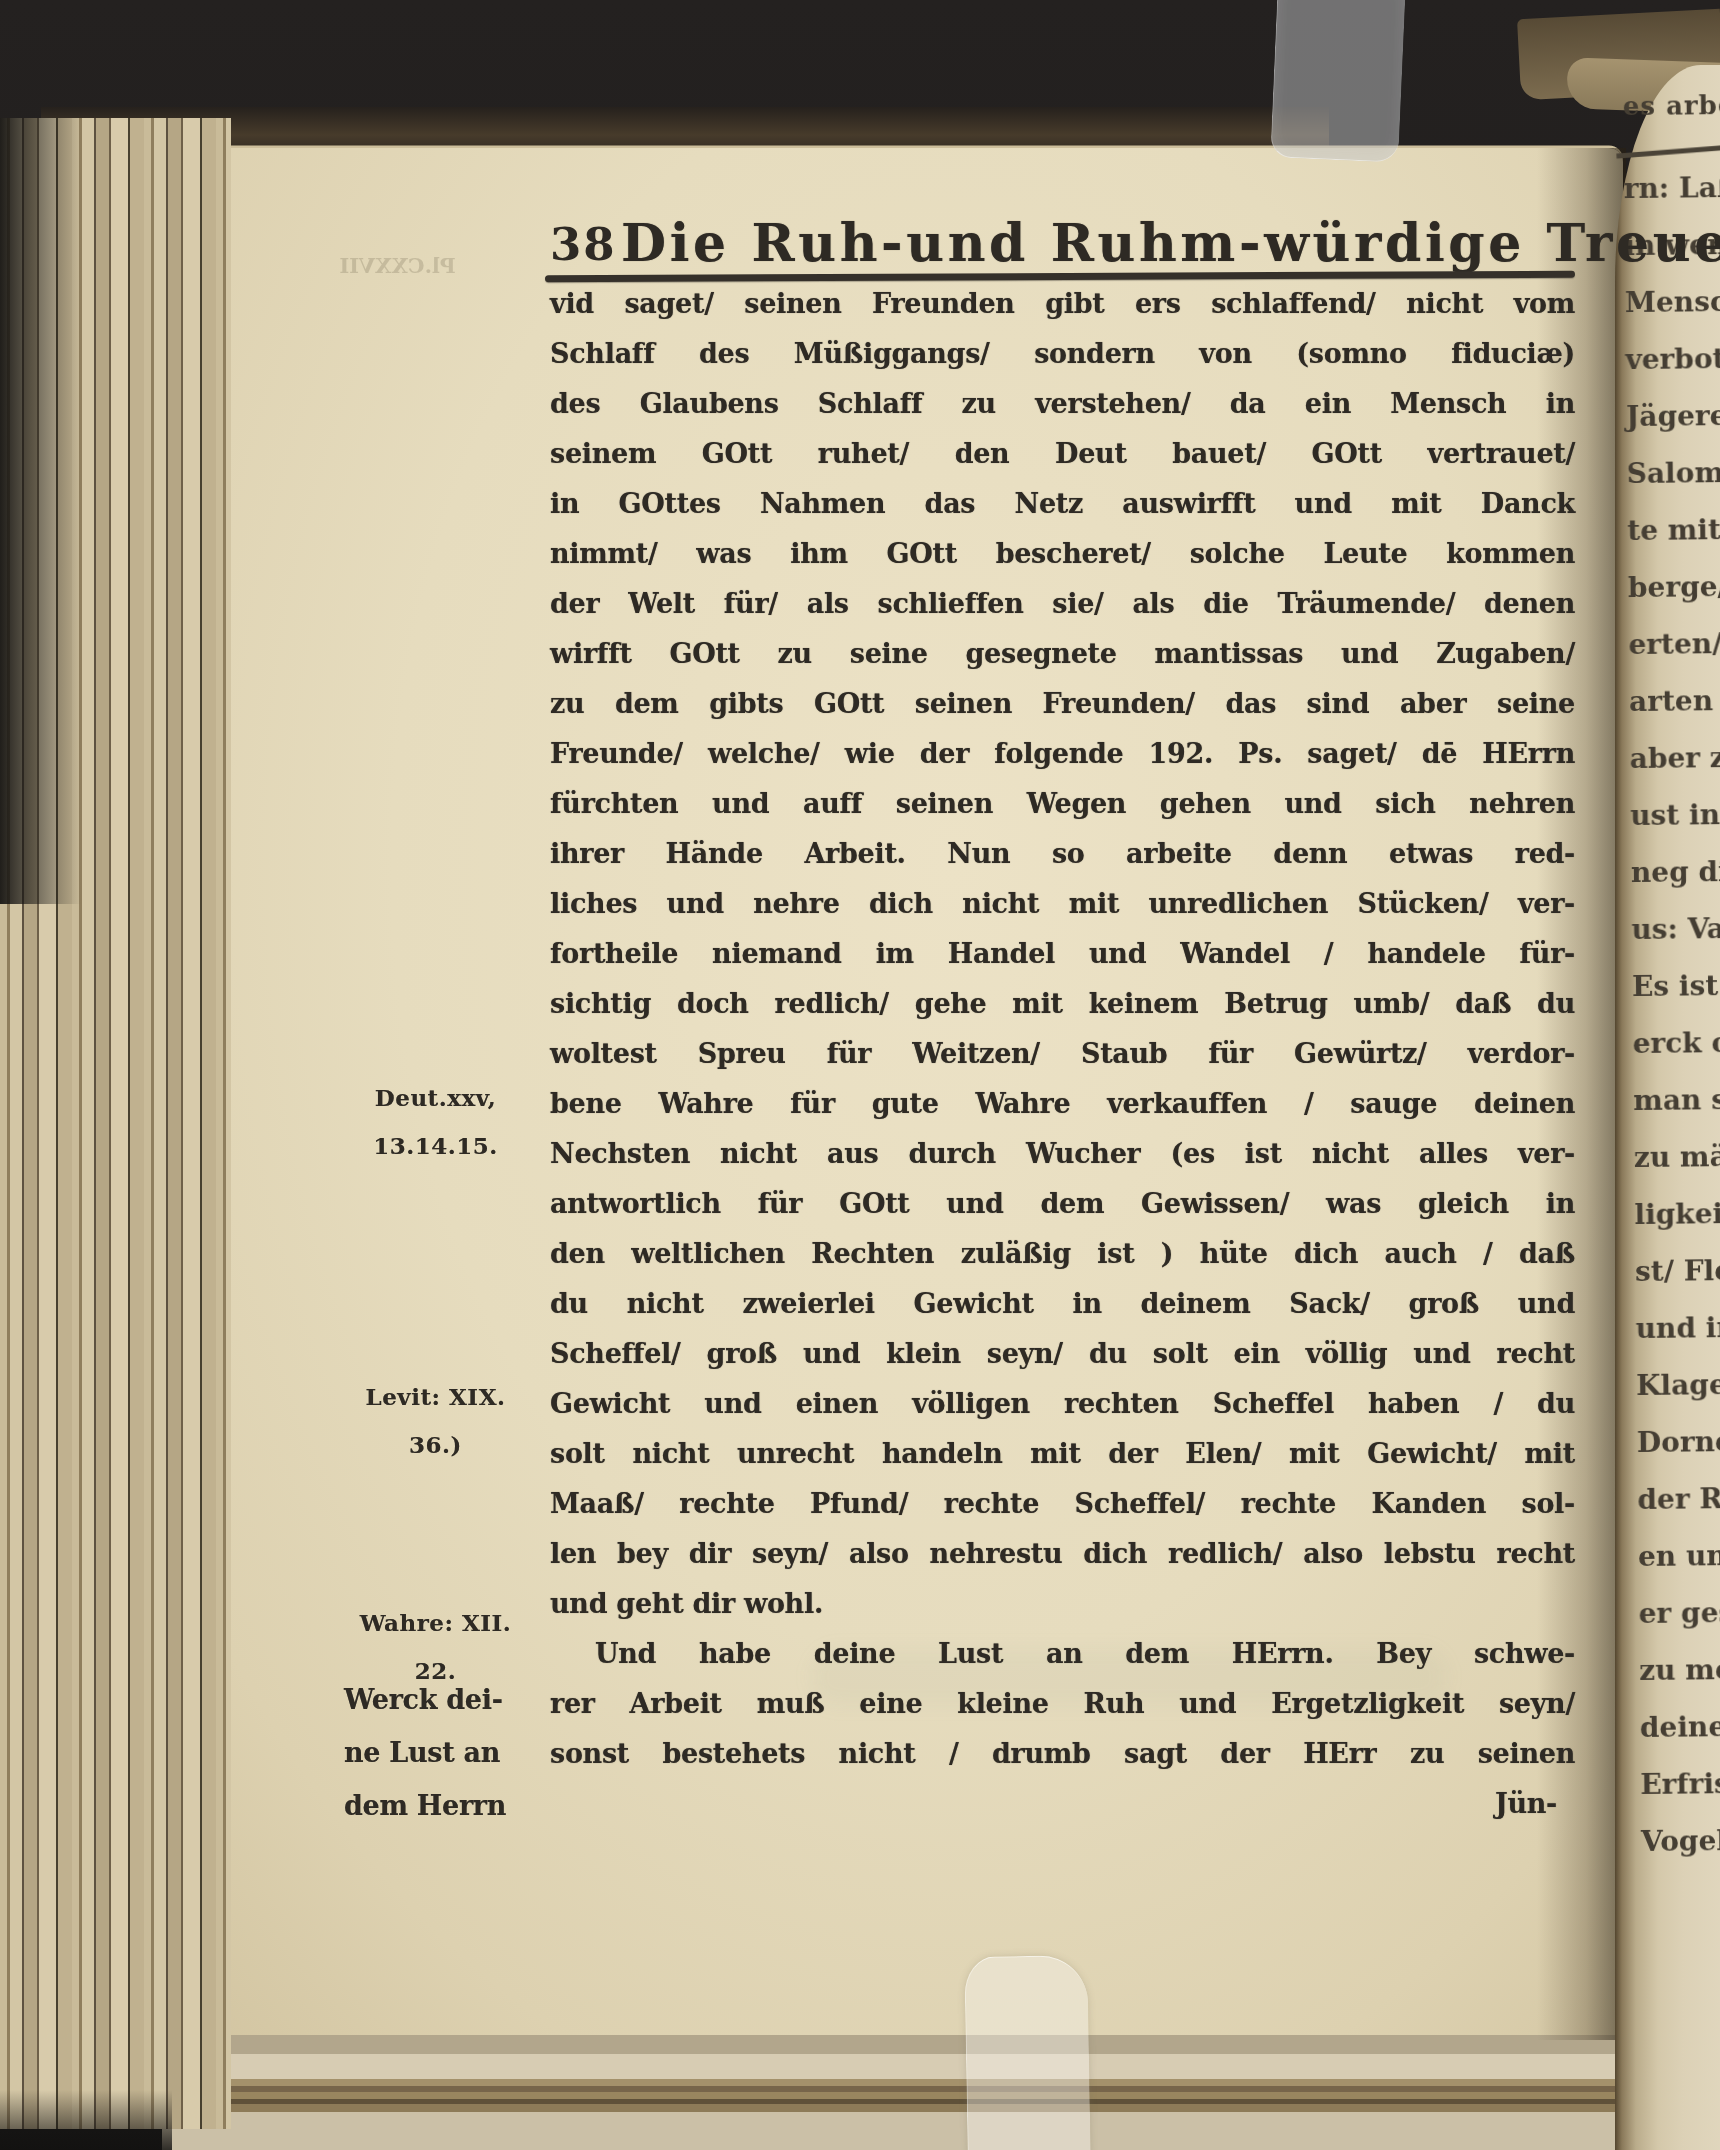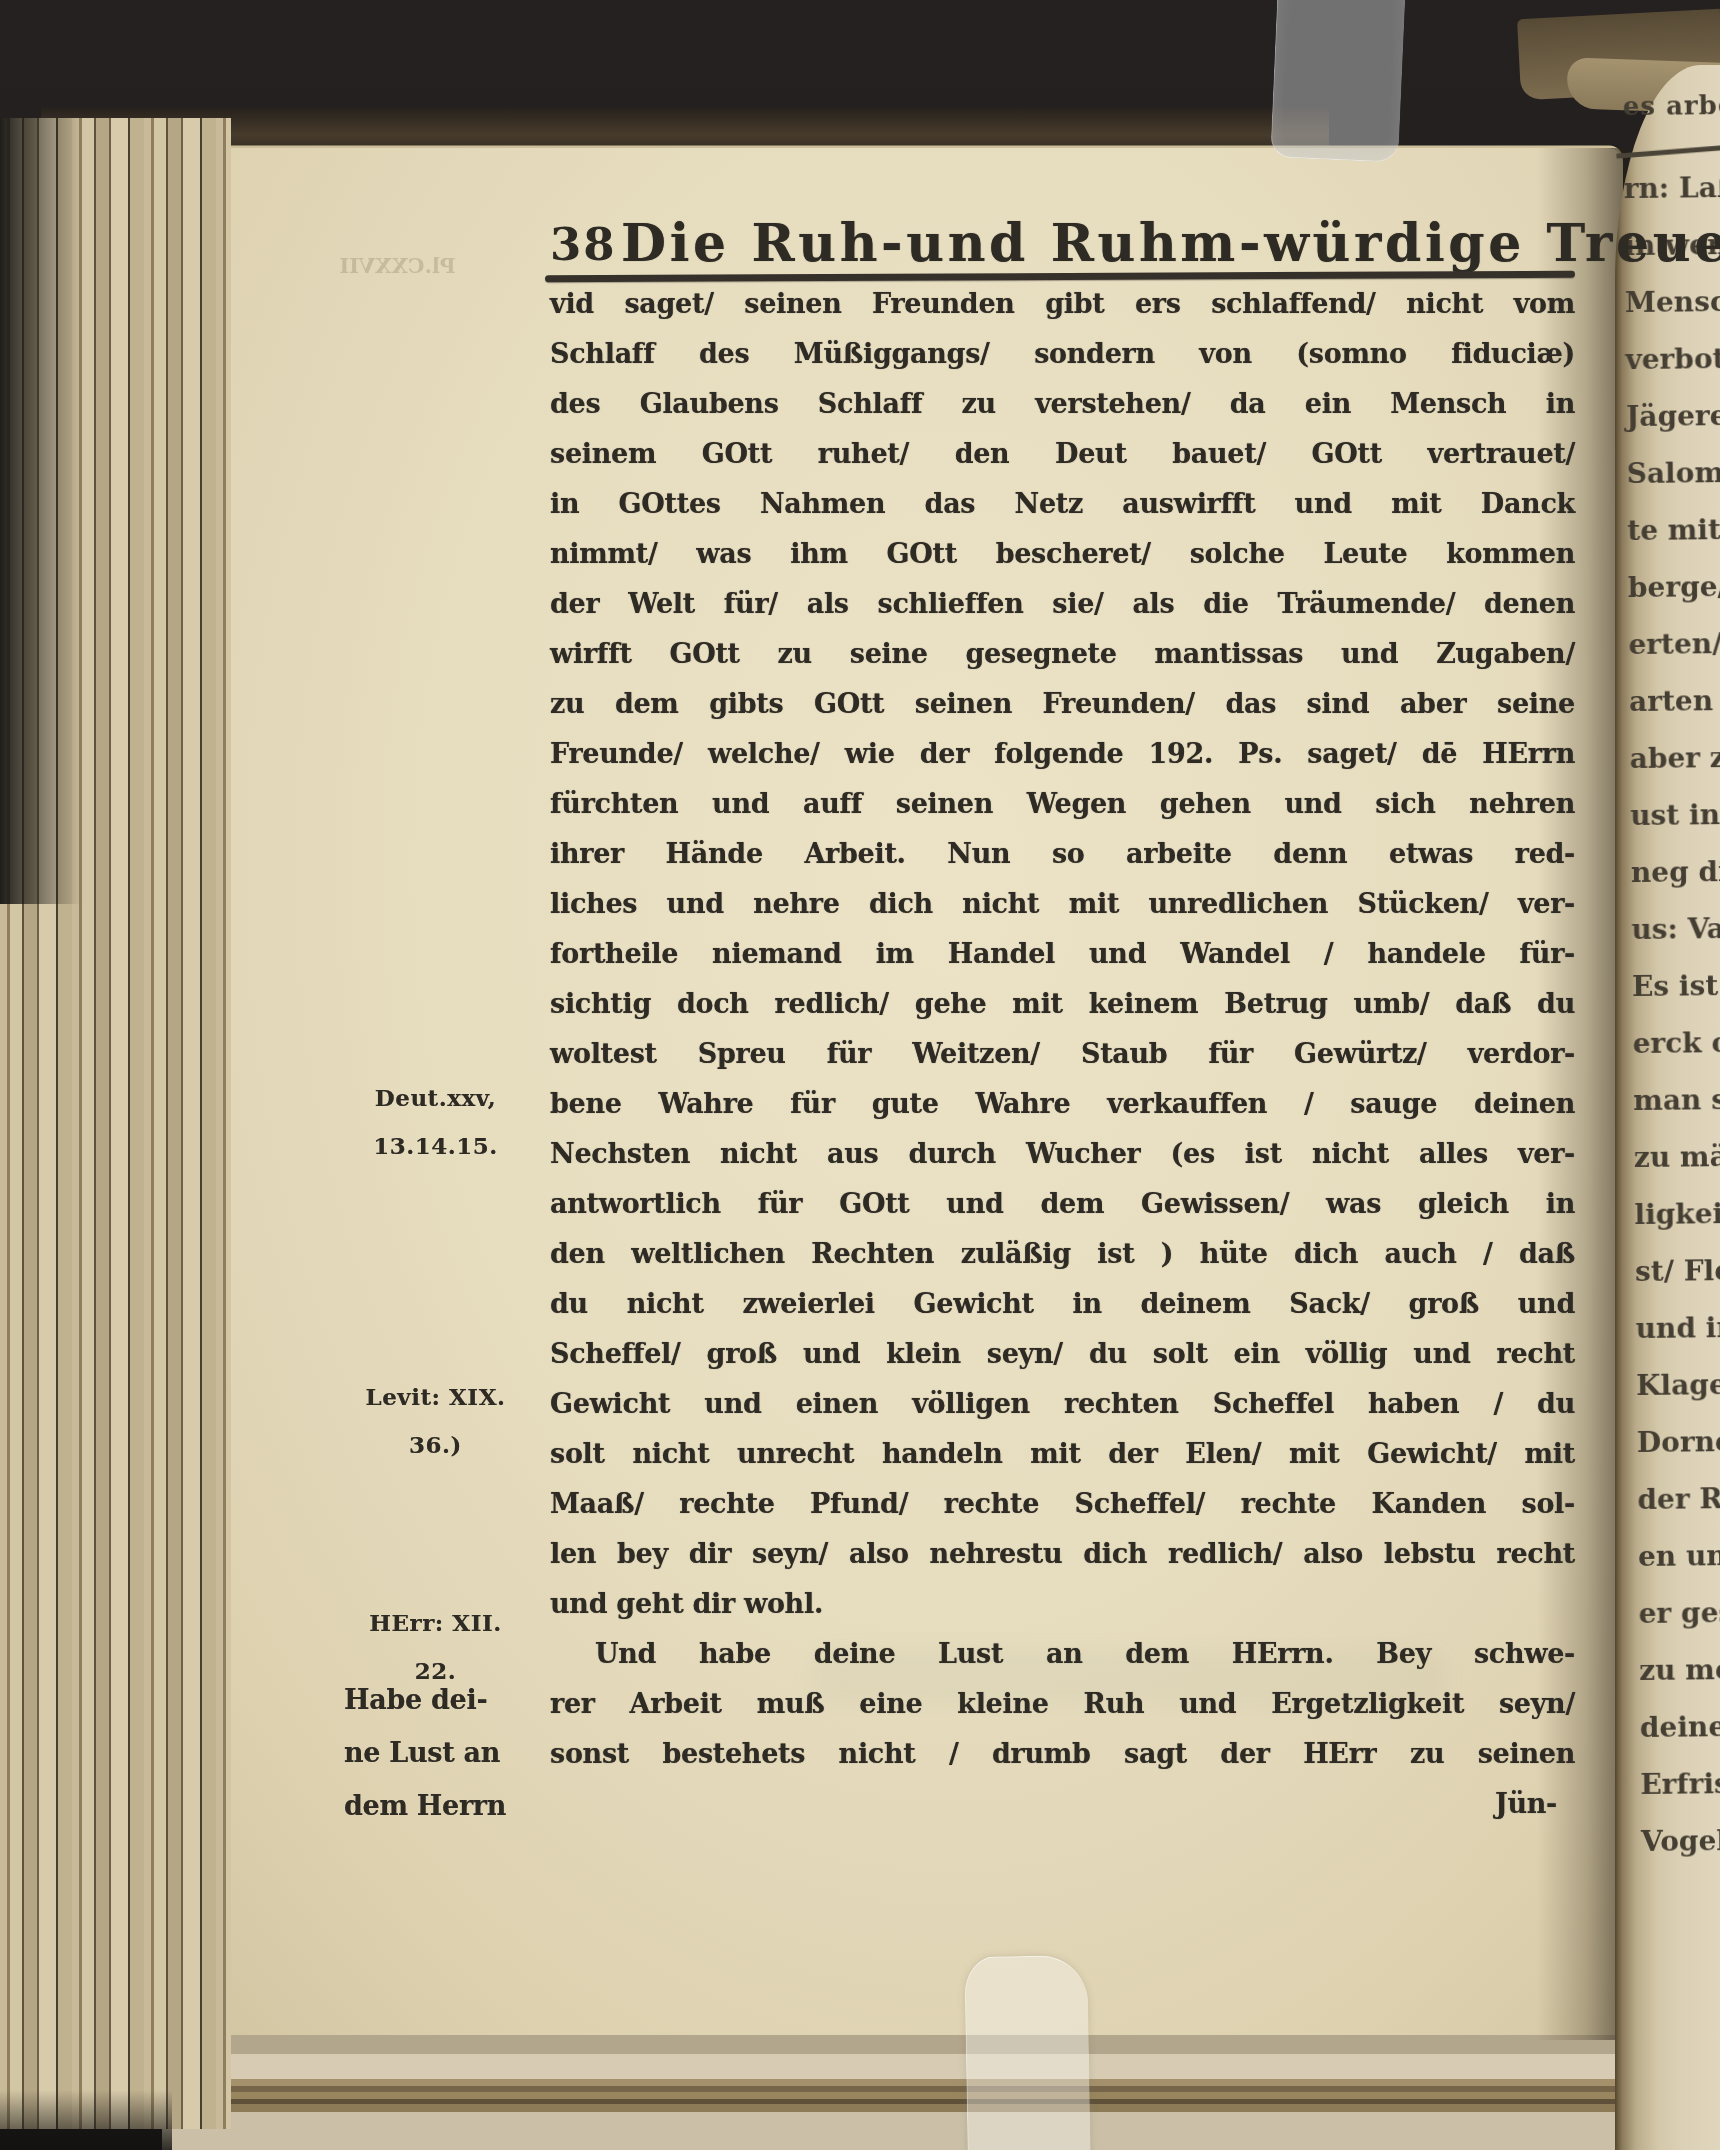--- a/index.html
+++ b/index.html
@@ -230,25 +230,25 @@
 <div class="margin-notes ink">
     <div class="mnote mn0">
       <div class="mline">Deut.xxv,</div>
       <div class="mline">13.14.15.</div>
     </div>
     <div class="mnote mn1">
       <div class="mline">Levit: XIX.</div>
       <div class="mline">36.)</div>
     </div>
     <div class="mnote mn2">
-      <div class="mline">HErr: XII.</div>
+      <div class="mline">Wahre: XII.</div>
       <div class="mline">22.</div>
     </div>
     <div class="mnote mn3">
-      <div class="mline">Habe dei-</div>
+      <div class="mline">Werck dei-</div>
       <div class="mline">ne Lust an</div>
       <div class="mline">dem Herrn</div>
     </div>
   </div>
 
 <div class="plastic-top"></div>
 <div class="plastic-bottom"></div>
 
 
 </body></html>

